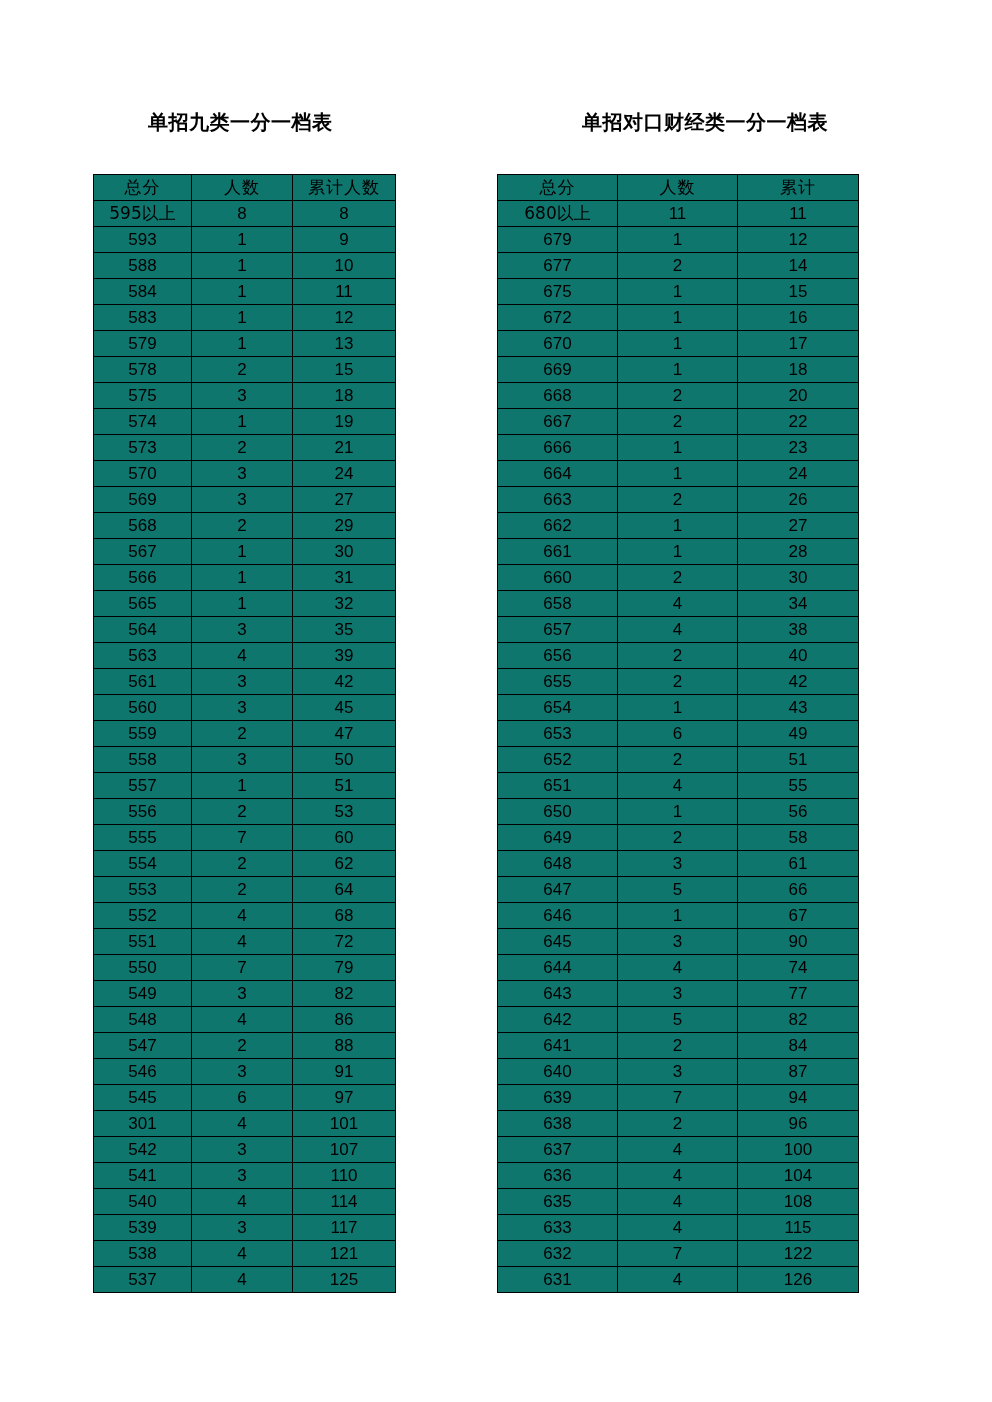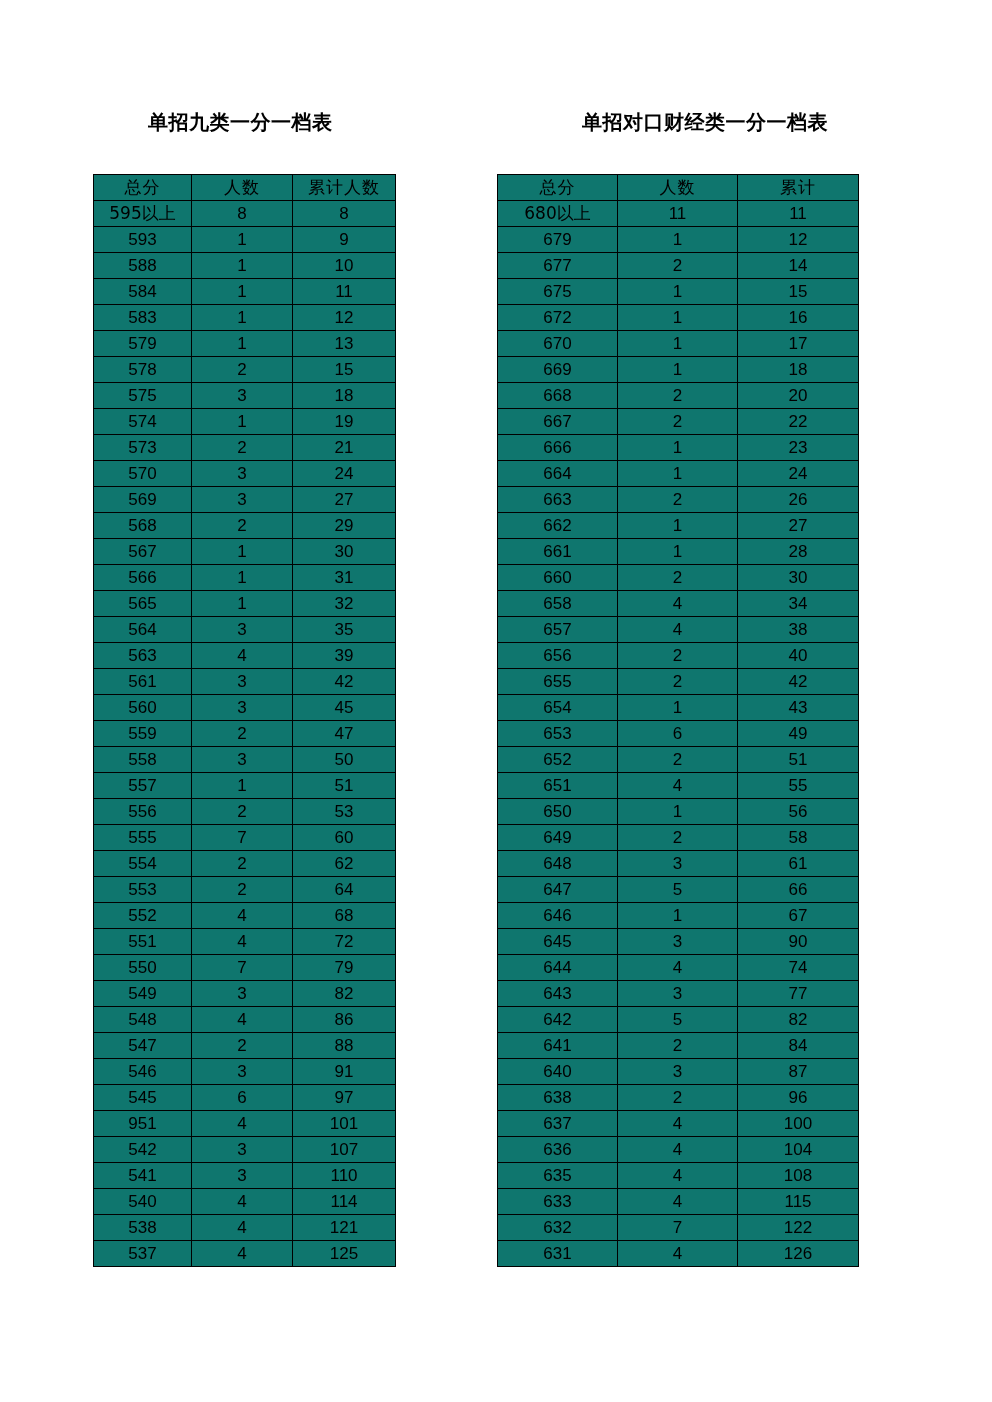--- a/index.html
+++ b/index.html
@@ -273,38 +273,43 @@
               <td>546</td>
               <td>3</td>
               <td>91</td>
             </tr>
             <tr>
               <td>545</td>
               <td>6</td>
               <td>97</td>
             </tr>
             <tr>
-              <td>951</td>
+              <td>301</td>
               <td>4</td>
               <td>101</td>
             </tr>
             <tr>
               <td>542</td>
               <td>3</td>
               <td>107</td>
             </tr>
             <tr>
               <td>541</td>
               <td>3</td>
               <td>110</td>
             </tr>
             <tr>
               <td>540</td>
               <td>4</td>
               <td>114</td>
+            </tr>
+            <tr>
+              <td>539</td>
+              <td>3</td>
+              <td>117</td>
             </tr>
             <tr>
               <td>538</td>
               <td>4</td>
               <td>121</td>
             </tr>
             <tr>
               <td>537</td>
               <td>4</td>
               <td>125</td>
@@ -495,20 +500,25 @@
               <td>641</td>
               <td>2</td>
               <td>84</td>
             </tr>
             <tr>
               <td>640</td>
               <td>3</td>
               <td>87</td>
             </tr>
             <tr>
+              <td>639</td>
+              <td>7</td>
+              <td>94</td>
+            </tr>
+            <tr>
               <td>638</td>
               <td>2</td>
               <td>96</td>
             </tr>
             <tr>
               <td>637</td>
               <td>4</td>
               <td>100</td>
             </tr>
             <tr>

